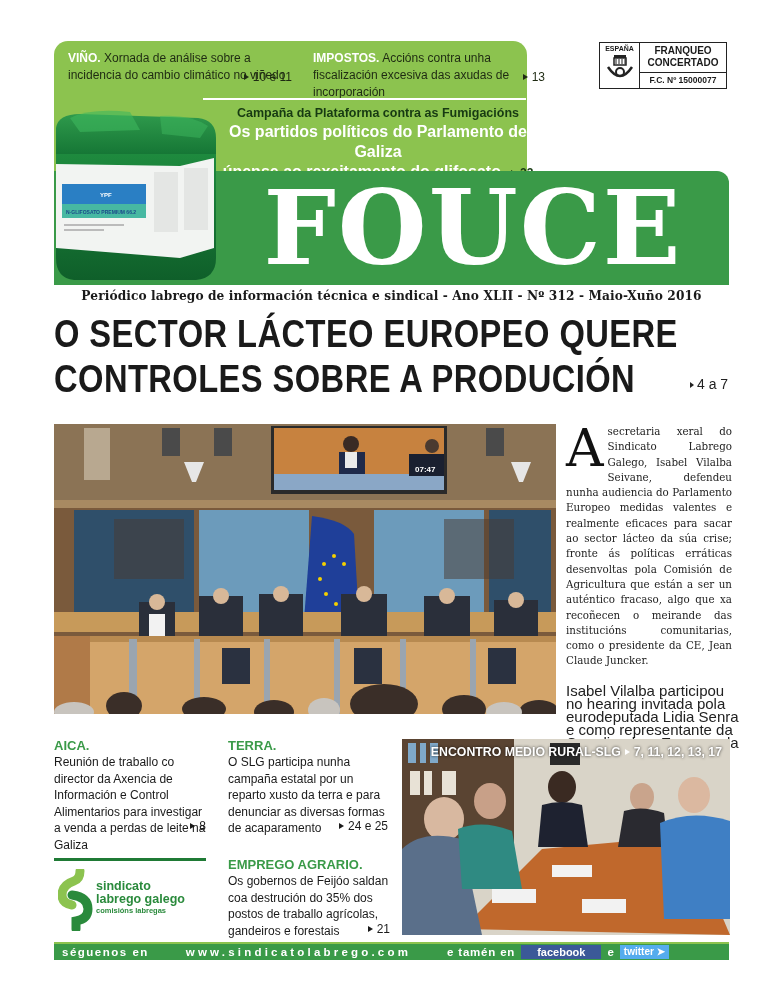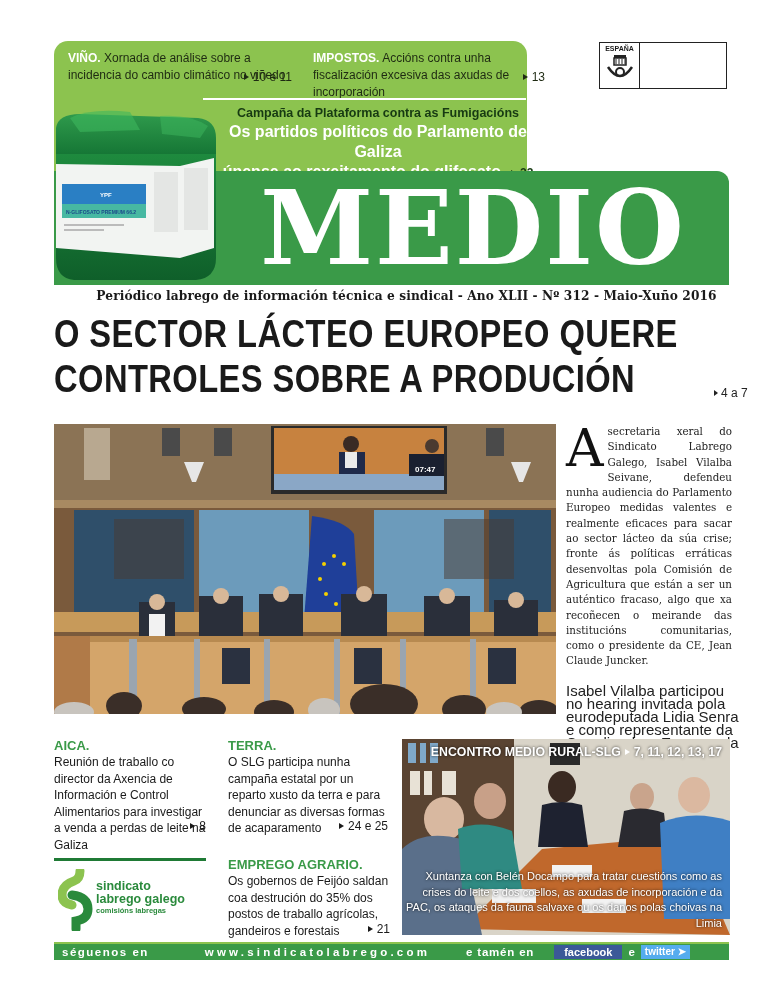--- a/index.html
+++ b/index.html
@@ -37,32 +37,32 @@
   
   .masthead { left: 54px; top: 171px; width: 675px; height: 114px; background: #3a9a48; border-radius: 0 12px 0 0; }
   .masthead-title {
     left: 218px; top: 170px; width: 510px; height: 116px;
     font-family: "DejaVu Serif", serif; font-weight: bold; font-size: 102px; letter-spacing: 2px;
     color: #ffffff; line-height: 116px; text-align: center;
   }
   .jug { left: 50px; top: 108px; width: 170px; height: 176px; }
 
   .tagline {
-    left: 69px; top: 289px; width: 675px; text-align: center;
+    left: 54px; top: 289px; width: 675px; text-align: center;
     font-family: "DejaVu Serif", serif; font-weight: bold; font-size: 12.2px; color: #1a1a1a; letter-spacing: 0.1px;
   }
 
   
   .headline {
     left: 54px; top: 312px; width: 690px;
     font-family: "Liberation Sans", sans-serif; font-weight: bold; font-size: 38px; line-height: 45px;
     color: #1a1a1a; transform: scaleX(0.86); transform-origin: left top; letter-spacing: 0.5px;
     white-space: nowrap;
   }
-  .headline-ref { left: 690px; top: 386px; font-size: 12px; color: #222; margin-left: 24px; }
+  .headline-ref { left: 690px; top: 376px; font-size: 14px; color: #222; }
   .headline-ref::before { content: ""; display: inline-block; border-left: 4px solid #222; border-top: 3px solid transparent; border-bottom: 3px solid transparent; margin-right: 3px; vertical-align: 1px; }
 
   
   .photo-main { left: 54px; top: 424px; width: 502px; height: 290px; overflow: hidden; background: #22c55e; }
 
   
   .lead { left: 566px; top: 424px; width: 166px; font-family: "DejaVu Serif", serif; font-size: 10.3px; line-height: 15.3px; text-align: justify; color: #222; hyphens: auto; }
   .dropcap { float: left; font-family: "DejaVu Serif", serif; font-size: 52px; line-height: 44px; margin: 2px 4px 0 0; color: #111; }
   .photo-caption { left: 566px; top: 684px; width: 176px; font-size: 15px; line-height: 13px; color: #222; }
 
@@ -83,23 +83,23 @@
 
   
   .photo-second { left: 402px; top: 739px; width: 328px; height: 196px; overflow: hidden; background: #15803d; }
   .photo2-title { position: absolute; right: 8px; top: 6px; font-size: 12.3px; font-weight: bold; color: #ffffff; text-shadow: 0 0 3px rgba(0,0,0,0.8); white-space: nowrap; }
   .photo2-title .t-ref::before { content: ""; display: inline-block; border-left: 5px solid #fff; border-top: 3.5px solid transparent; border-bottom: 3.5px solid transparent; margin: 0 4px 0 4px; vertical-align: 1px; }
   .photo2-caption { position: absolute; right: 8px; bottom: 4px; width: 318px; text-align: right; font-size: 11px; line-height: 15.5px; color: #ffffff; text-shadow: 0 0 3px rgba(0,0,0,0.9); }
 
   
   .footer { left: 54px; top: 942px; width: 675px; height: 18px; background: #3a9a48; border-top: 2.5px solid #8cc34f; display: flex; align-items: center; color: #ffffff; font-weight: bold; font-size: 11.5px; }
   .f-segue { margin-left: 8px; letter-spacing: 1.5px; }
-  .f-web { margin-left: 56px; letter-spacing: 3.2px; }
+  .f-web { margin-left: 37px; letter-spacing: 3.2px; }
   .f-tamen { margin-left: 36px; letter-spacing: 0.8px; }
-  .f-fb { margin-left: 20px; background: #3b5998; color: #fff; font-size: 11px; padding: 0 10px; line-height: 14px; font-weight: bold; }
+  .f-fb { margin-left: 6px; background: #3b5998; color: #fff; font-size: 11px; padding: 0 16px; line-height: 14px; font-weight: bold; }
   .f-e { margin: 0 6px; }
   .f-tw { background: #55acee; color: #fff; font-size: 10px; padding: 0 4px; line-height: 14px; font-weight: bold; }
 </style>
 </head>
 <body>
 
 <div class="abs top-banner"></div>
 
 <div class="abs teaser teaser-vino">
   <span class="kicker">VIÑO.</span>
@@ -127,24 +127,31 @@
   <div class="stamp-left">
     <span>ESPAÑA</span>
     <svg width="30" height="30" viewBox="0 0 30 30">
       <rect x="9" y="2" width="12" height="3" fill="#222"></rect>
       <path d="M9 5 h12 v7 h-12z" fill="none" stroke="#222" stroke-width="1.5"></path>
       <path d="M11 6 v5 M14 6 v5 M17 6 v5 M20 6 v5" stroke="#222" stroke-width="1"></path>
       <path d="M3 14 Q15 32 27 14" fill="none" stroke="#222" stroke-width="2.5"></path>
       <circle cx="15" cy="19" r="4" fill="none" stroke="#222" stroke-width="2"></circle>
     </svg>
   </div>
+  <div class="stamp-right">
+    <div class="stamp-title">
+      <div>FRANQUEO</div>
+      <div>CONCERTADO</div>
+    </div>
+    <div class="stamp-num">F.C. Nº 15000077</div>
+  </div>
 </div>
 
 <div class="abs masthead"></div>
-<div class="abs masthead-title">MEDIO</div>
+<div class="abs masthead-title">FOUCE</div>
 
 <svg class="abs jug" viewBox="0 0 170 176">
   <defs>
     <linearGradient id="jg" x1="0" y1="0" x2="0" y2="1">
       <stop offset="0" stop-color="#2f9a4c"></stop>
       <stop offset="1" stop-color="#137333"></stop>
     </linearGradient>
     <linearGradient id="jb" x1="0" y1="0" x2="0" y2="1">
       <stop offset="0" stop-color="#1e8a3e"></stop>
       <stop offset="1" stop-color="#0f5f2a"></stop>
@@ -325,21 +332,20 @@
     <ellipse cx="160" cy="48" rx="14" ry="16" fill="#3a2a22"></ellipse>
     <path d="M140 66 Q160 60 180 66 L186 108 L136 108 Z" fill="#1e2230"></path>
     <ellipse cx="240" cy="58" rx="12" ry="14" fill="#c9a48c"></ellipse>
     <path d="M222 72 Q240 66 262 74 L266 108 L216 108 Z" fill="#2a2a30"></path>
     <ellipse cx="292" cy="56" rx="16" ry="18" fill="#dbb8a0"></ellipse>
     <path d="M258 84 Q290 70 328 82 L328 180 L262 180 Z" fill="#3f7fc4"></path>
   </svg>
   <div class="photo2-title">
     <span>ENCONTRO MEDIO RURAL-SLG</span><span class="t-ref">7, 11, 12, 13, 17</span>
   </div>
-  <div class="photo2-caption">Xuntanza con Belén Docampo para tratar cuestións como as crises do leite e dos coellos, as axudas de incorporación e da PAC, os ataques da fauna salvaxe ou os danos polas choivas na Limia</div>
 </div>
 
 <div class="abs footer">
   <span class="f-segue">séguenos en</span>
   <span class="f-web">www.sindicatolabrego.com</span>
   <span class="f-tamen">e tamén en</span>
   <span class="f-fb">facebook</span>
   <span class="f-e">e</span>
   <span class="f-tw"><span>twitter</span><span> ➤</span></span>
 </div>

